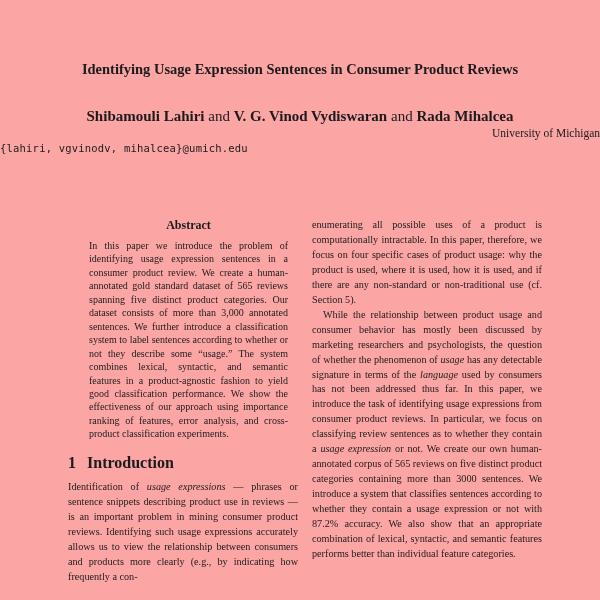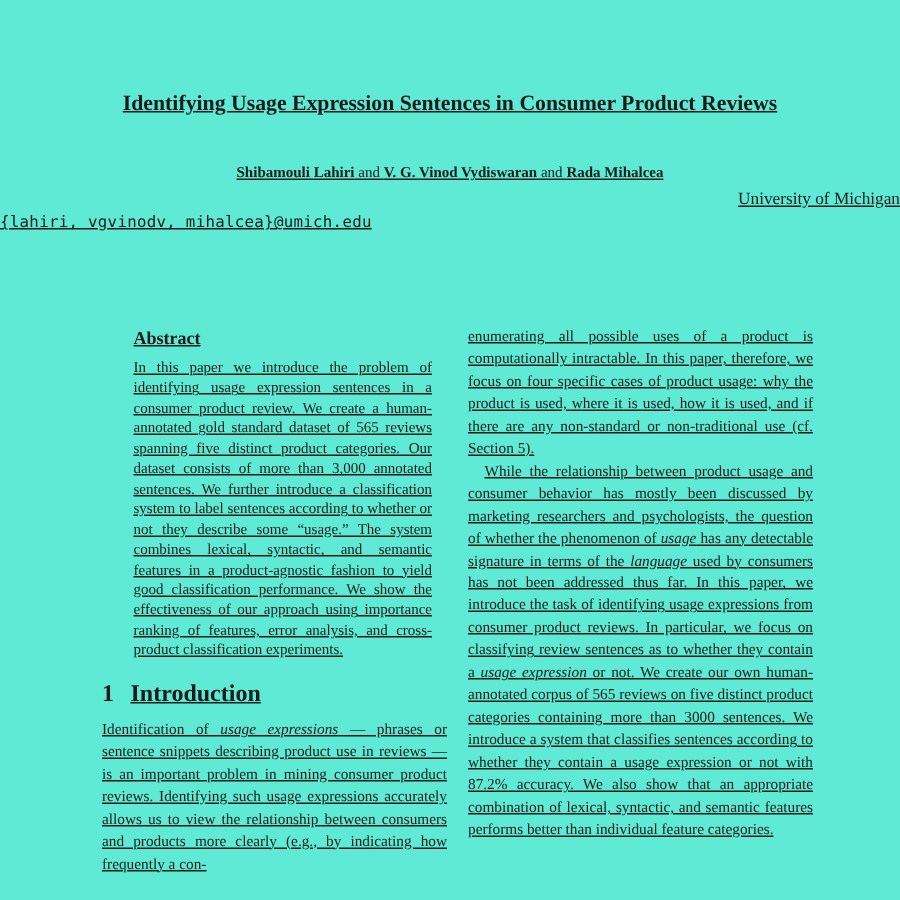--- a/index.html
+++ b/index.html
@@ -4,37 +4,36 @@
 <style>
   html, body {
     margin: 0;
     padding: 0;
     background: #ffffff;
   }
   .page {
     position: relative;
     width: 600px;
     height: 600px;
-    background: #5eead4;
+    background: #fca5a5;
     overflow: hidden;
     color: #1b1b1b;
     font-family: "Liberation Serif", "DejaVu Serif", serif;
-    text-decoration: underline;
   }
   .title {
     padding-top: 60px;
     text-align: center;
     font-weight: bold;
     font-size: 14.5px;
     line-height: 18px;
   }
   .authors {
     margin-top: 31px;
     text-align: center;
-    font-size: 10px;
+    font-size: 15px;
     line-height: 14px;
   }
   .affiliation {
     margin-top: 3px;
     text-align: right;
     font-size: 11.5px;
     line-height: 14px;
   }
   .email {
     margin-top: 2px;
@@ -50,21 +49,21 @@
     padding: 0 58px 0 68px;
     gap: 14px;
   }
   .col {
     flex: 1 1 0;
     min-width: 0;
   }
   .abs-heading {
     font-size: 12px;
     font-weight: bold;
-    text-align: left;
+    text-align: center;
     margin: 0 10px 6px 21px;
   }
   .abs-body {
     margin: 0 10px 0 21px;
     font-size: 10px;
     line-height: 13.45px;
     text-align: justify;
     hyphens: auto;
   }
   .sec-heading {

